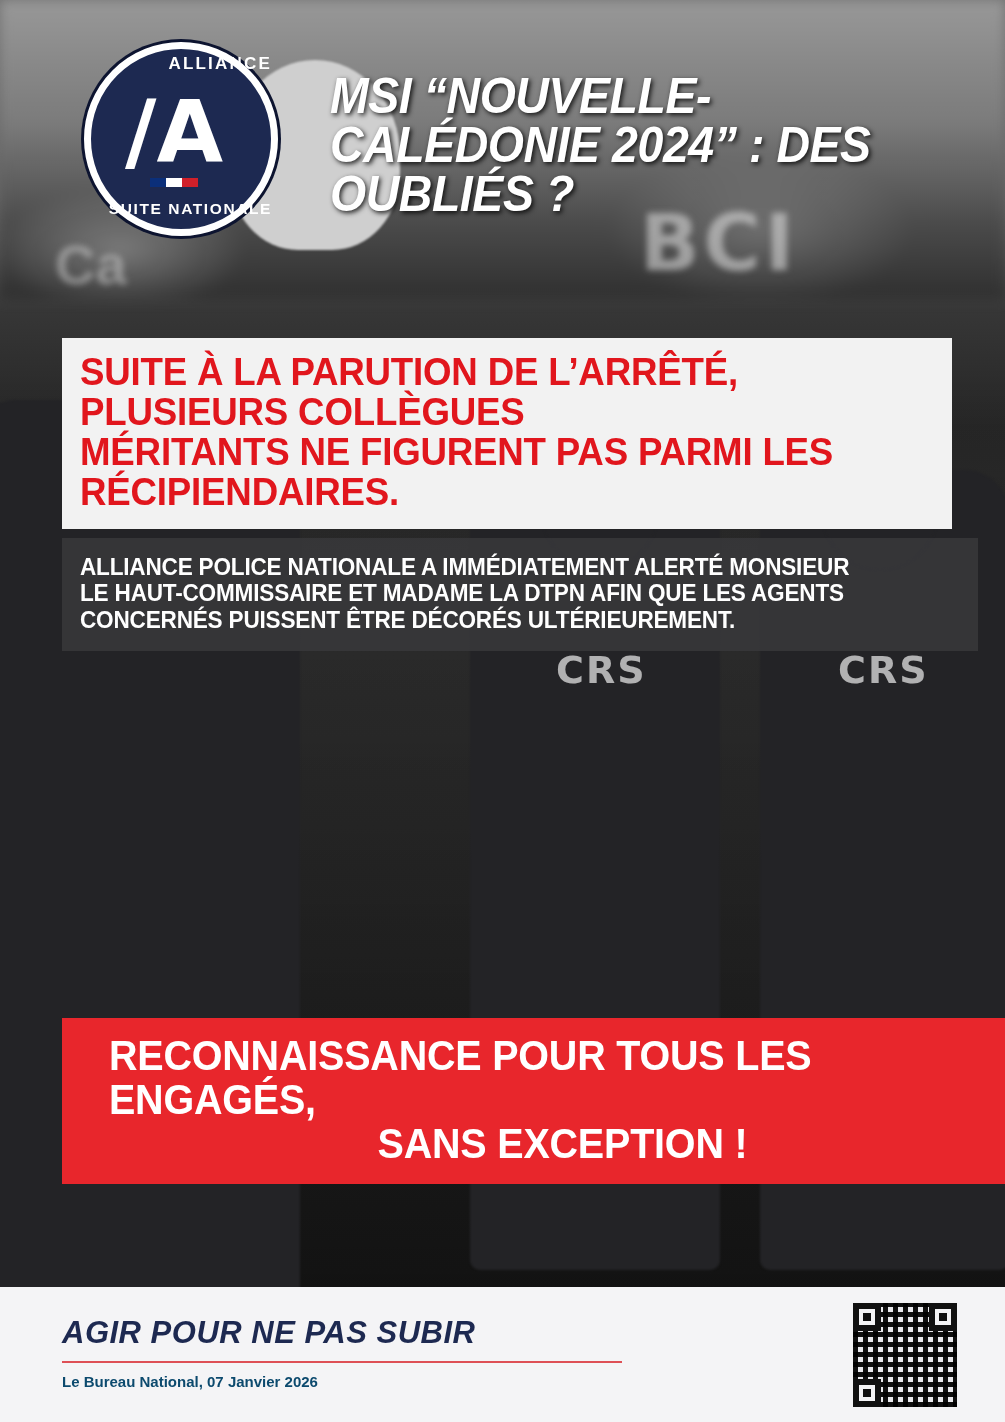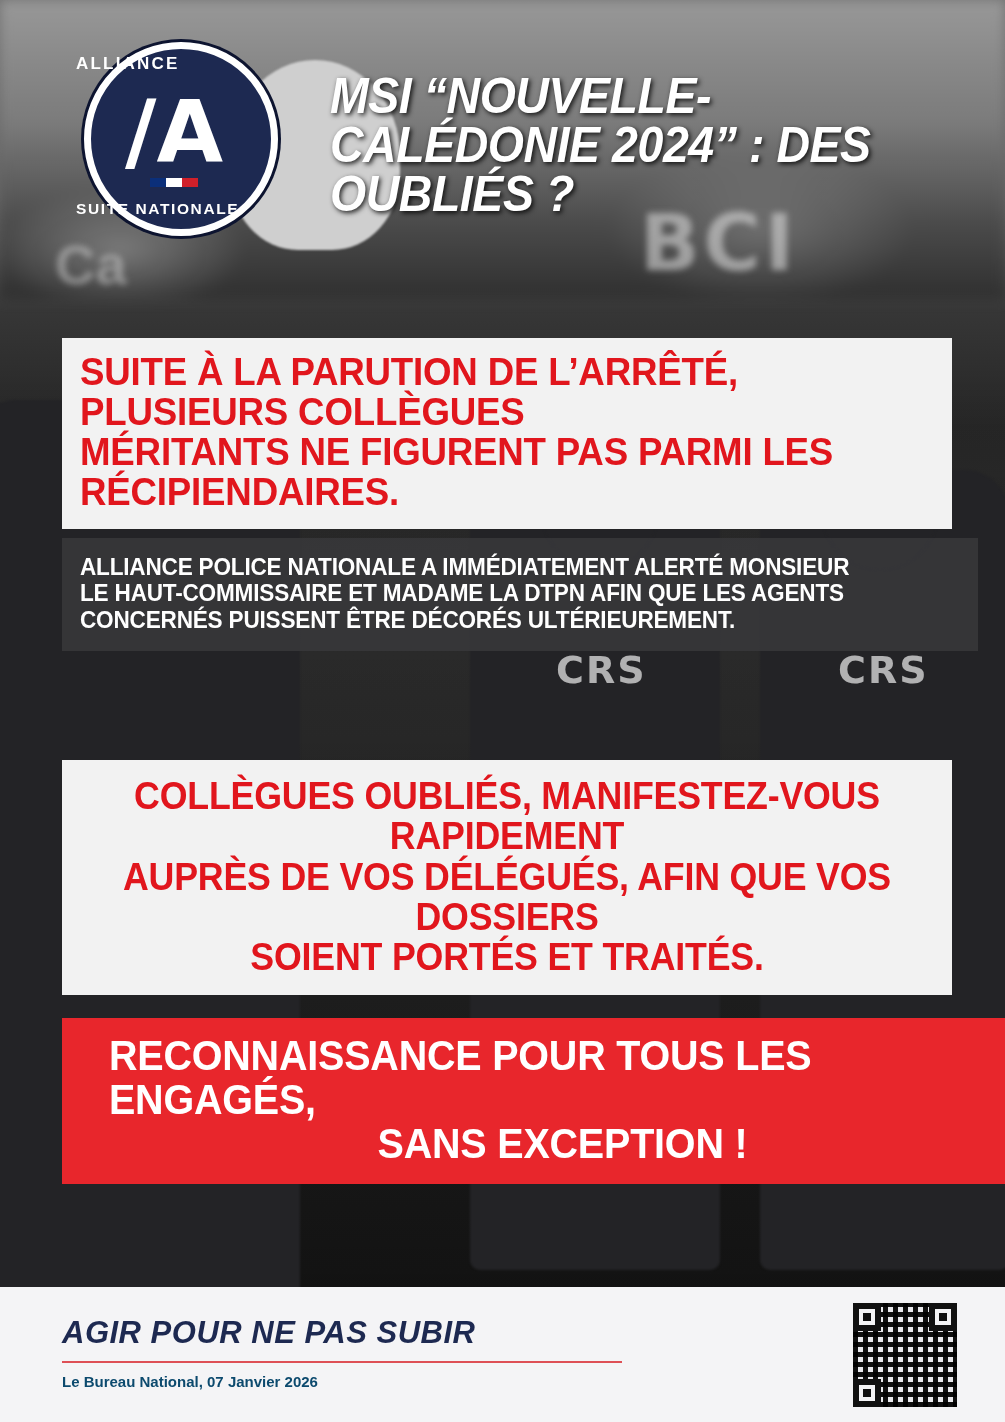--- a/index.html
+++ b/index.html
@@ -90,21 +90,21 @@
     left: 8px; top: 14px;
     width: 180px; height: 180px;
     border-radius: 50%;
     background: #1d2951;
     border: 7px solid #ffffff;
     box-shadow: 0 0 0 3px #0d1430;
   }
   .logo-ribbon-top, .logo-ribbon-bot {
     position: absolute;
     left: 0; width: 196px;
-    text-align: left;
+    text-align: right;
     color: #ffffff;
     font-weight: 700;
     font-size: 17px;
     letter-spacing: 2.2px;
   }
   .logo-ribbon-top { top: 26px; }
   .logo-ribbon-bot { top: 172px; font-size: 15.5px; letter-spacing: 1.6px; }
   .logo-a {
     position: absolute;
     left: 0; top: 60px;
@@ -285,25 +285,20 @@
     <div class="sq">SUITE À LA PARUTION DE L’ARRÊTÉ, PLUSIEURS COLLÈGUES</div>
     <div class="sq">MÉRITANTS NE FIGURENT PAS PARMI LES RÉCIPIENDAIRES.</div>
   </div>
 
   <div class="block block-2">
     <div class="sq">ALLIANCE POLICE NATIONALE A IMMÉDIATEMENT ALERTÉ MONSIEUR</div>
     <div class="sq">LE HAUT-COMMISSAIRE ET MADAME LA DTPN AFIN QUE LES AGENTS</div>
     <div class="sq">CONCERNÉS PUISSENT ÊTRE DÉCORÉS ULTÉRIEUREMENT.</div>
   </div>
 
-  <div class="block block-3">
-    <div class="sq-c">COLLÈGUES OUBLIÉS, MANIFESTEZ-VOUS RAPIDEMENT</div>
-    <div class="sq-c">AUPRÈS DE VOS DÉLÉGUÉS, AFIN QUE VOS DOSSIERS</div>
-    <div class="sq-c">SOIENT PORTÉS ET TRAITÉS.</div>
-  </div>
 
   <div class="block block-4">
     <div class="sq-c l1">RECONNAISSANCE POUR TOUS LES ENGAGÉS,</div>
     <div class="sq-c">SANS EXCEPTION !</div>
   </div>
 
   <div class="footer">
     <div class="footer-slogan">AGIR POUR NE PAS SUBIR</div>
     <div class="footer-rule"></div>
     <div class="footer-credit">Le Bureau National, 07 Janvier 2026</div>

